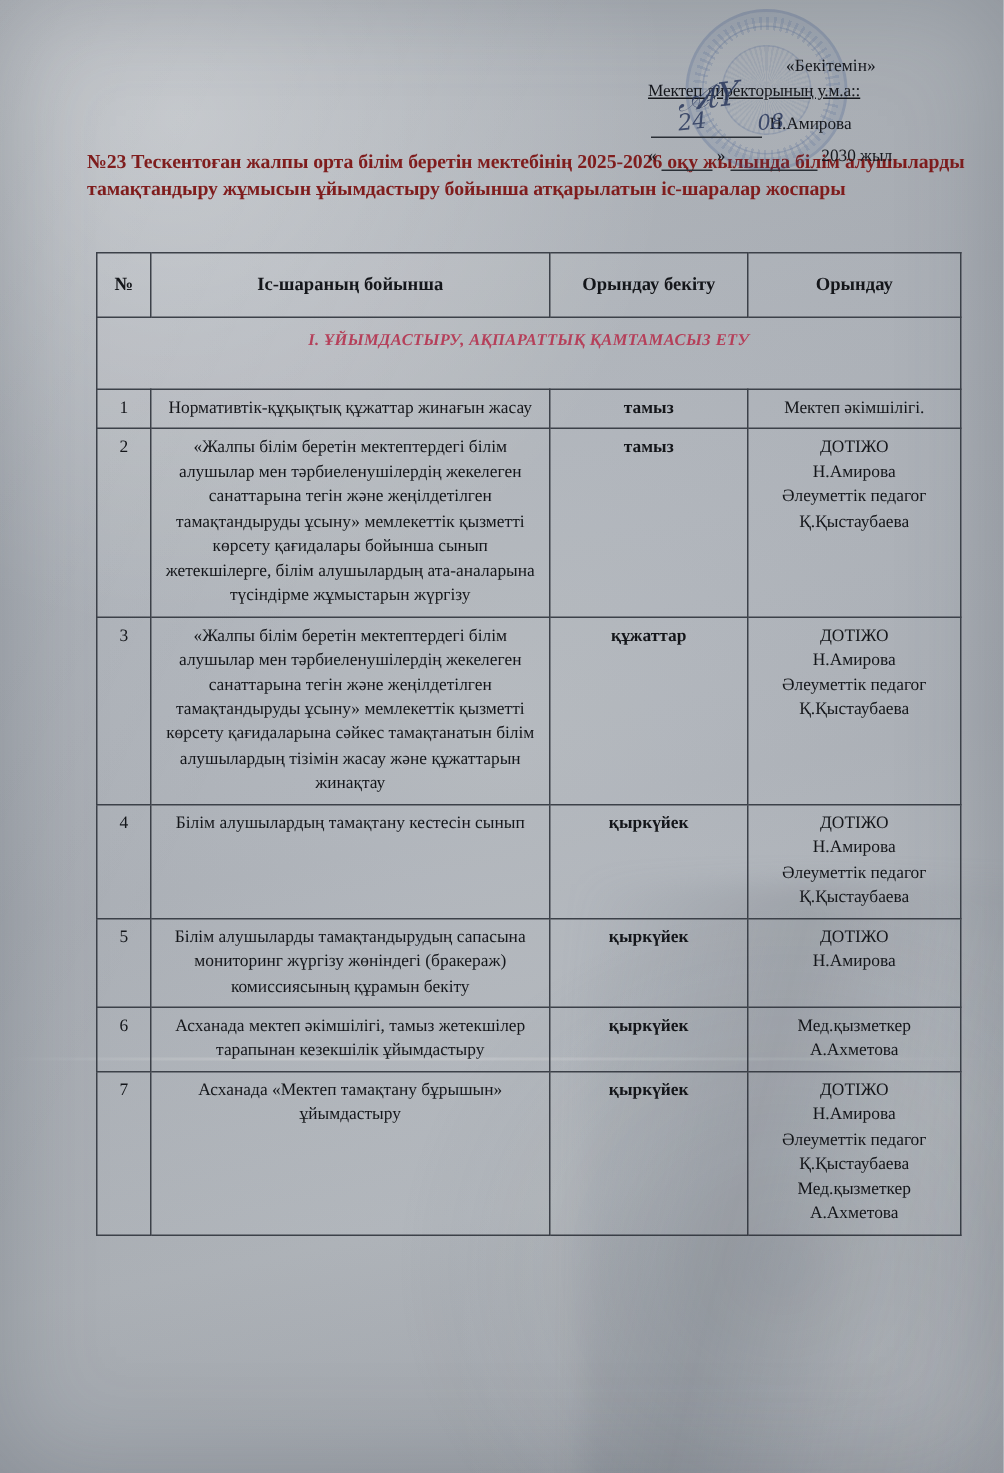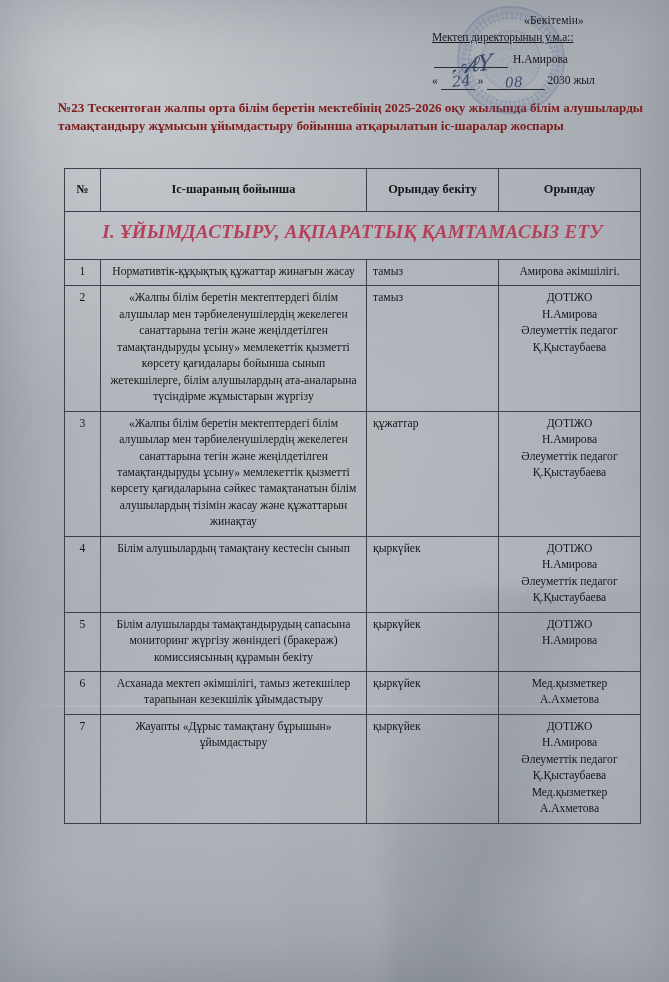--- a/index.html
+++ b/index.html
@@ -58,20 +58,21 @@
     font-size: 11.5px;
     line-height: 1.52;
     text-align: left;
     color: #16181d;
     z-index: 4;
   }
   .approval .ap-title {
     text-align: center;
     padding-left: 14px;
     letter-spacing: 0.1px;
+    margin-top: 24px;
   }
   .approval .ap-role {
     white-space: nowrap;
     letter-spacing: -0.1px;
     text-decoration: underline;
   }
   .approval .ap-sign {
     margin-top: 4px;
     display: flex;
     align-items: flex-end;
@@ -215,39 +216,41 @@
     vertical-align: top;
     font-size: 12px;
     padding-top: 4px;
   }
   td.body {
     text-align: center;
     padding-left: 7px;
     hyphens: none;
   }
   td.term {
+    text-align: center;
     padding-top: 4px;
+    font-weight: bold;
   }
   td.resp {
     text-align: center;
     padding-top: 4px;
     line-height: 1.45;
   }
   td.resp .rline { display: block; }
 
   tr.section-row td {
     text-align: center;
     padding: 7px 4px 10px 4px;
     height: 30px;
   }
   .section-title {
     color: #b5405a;
     font-style: italic;
     font-weight: bold;
-    font-size: 19px;
+    font-size: 11px;
     letter-spacing: 0.25px;
   }
 
   
   .photo-overlay {
     position: absolute;
     inset: 0;
     z-index: 6;
     pointer-events: none;
     background:
@@ -319,21 +322,21 @@
         <tr class="section-row">
           <td colspan="4">
             <span class="section-title">I. ҰЙЫМДАСТЫРУ, АҚПАРАТТЫҚ ҚАМТАМАСЫЗ ЕТУ</span>
           </td>
         </tr>
       <tr>
             <td class="num">1</td>
             <td class="body">Нормативтік-құқықтық құжаттар жинағын жасау</td>
             <td class="term">тамыз</td>
             <td class="resp">
-              <span class="rline">Амирова әкімшілігі.</span>
+              <span class="rline">Мектеп әкімшілігі.</span>
             </td>
           </tr>
           <tr>
             <td class="num">2</td>
             <td class="body">«Жалпы білім беретін мектептердегі білім алушылар мен тәрбиеленушілердің жекелеген санаттарына тегін және жеңілдетілген тамақтандыруды ұсыну» мемлекеттік қызметті көрсету қағидалары бойынша сынып жетекшілерге, білім алушылардың ата-аналарына түсіндірме жұмыстарын жүргізу</td>
             <td class="term">тамыз</td>
             <td class="resp">
               <span class="rline">ДОТІЖО</span>
               <span class="rline">Н.Амирова</span>
               <span class="rline">Әлеуметтік педагог</span>
@@ -375,21 +378,21 @@
             <td class="num">6</td>
             <td class="body">Асханада мектеп әкімшілігі, тамыз жетекшілер тарапынан кезекшілік ұйымдастыру</td>
             <td class="term">қыркүйек</td>
             <td class="resp">
               <span class="rline">Мед.қызметкер</span>
               <span class="rline">А.Ахметова</span>
             </td>
           </tr>
           <tr>
             <td class="num">7</td>
-            <td class="body">Жауапты «Дұрыс тамақтану бұрышын» ұйымдастыру</td>
+            <td class="body">Асханада «Мектеп тамақтану бұрышын» ұйымдастыру</td>
             <td class="term">қыркүйек</td>
             <td class="resp">
               <span class="rline">ДОТІЖО</span>
               <span class="rline">Н.Амирова</span>
               <span class="rline">Әлеуметтік педагог</span>
               <span class="rline">Қ.Қыстаубаева</span>
               <span class="rline">Мед.қызметкер</span>
               <span class="rline">А.Ахметова</span>
             </td>
           </tr>

